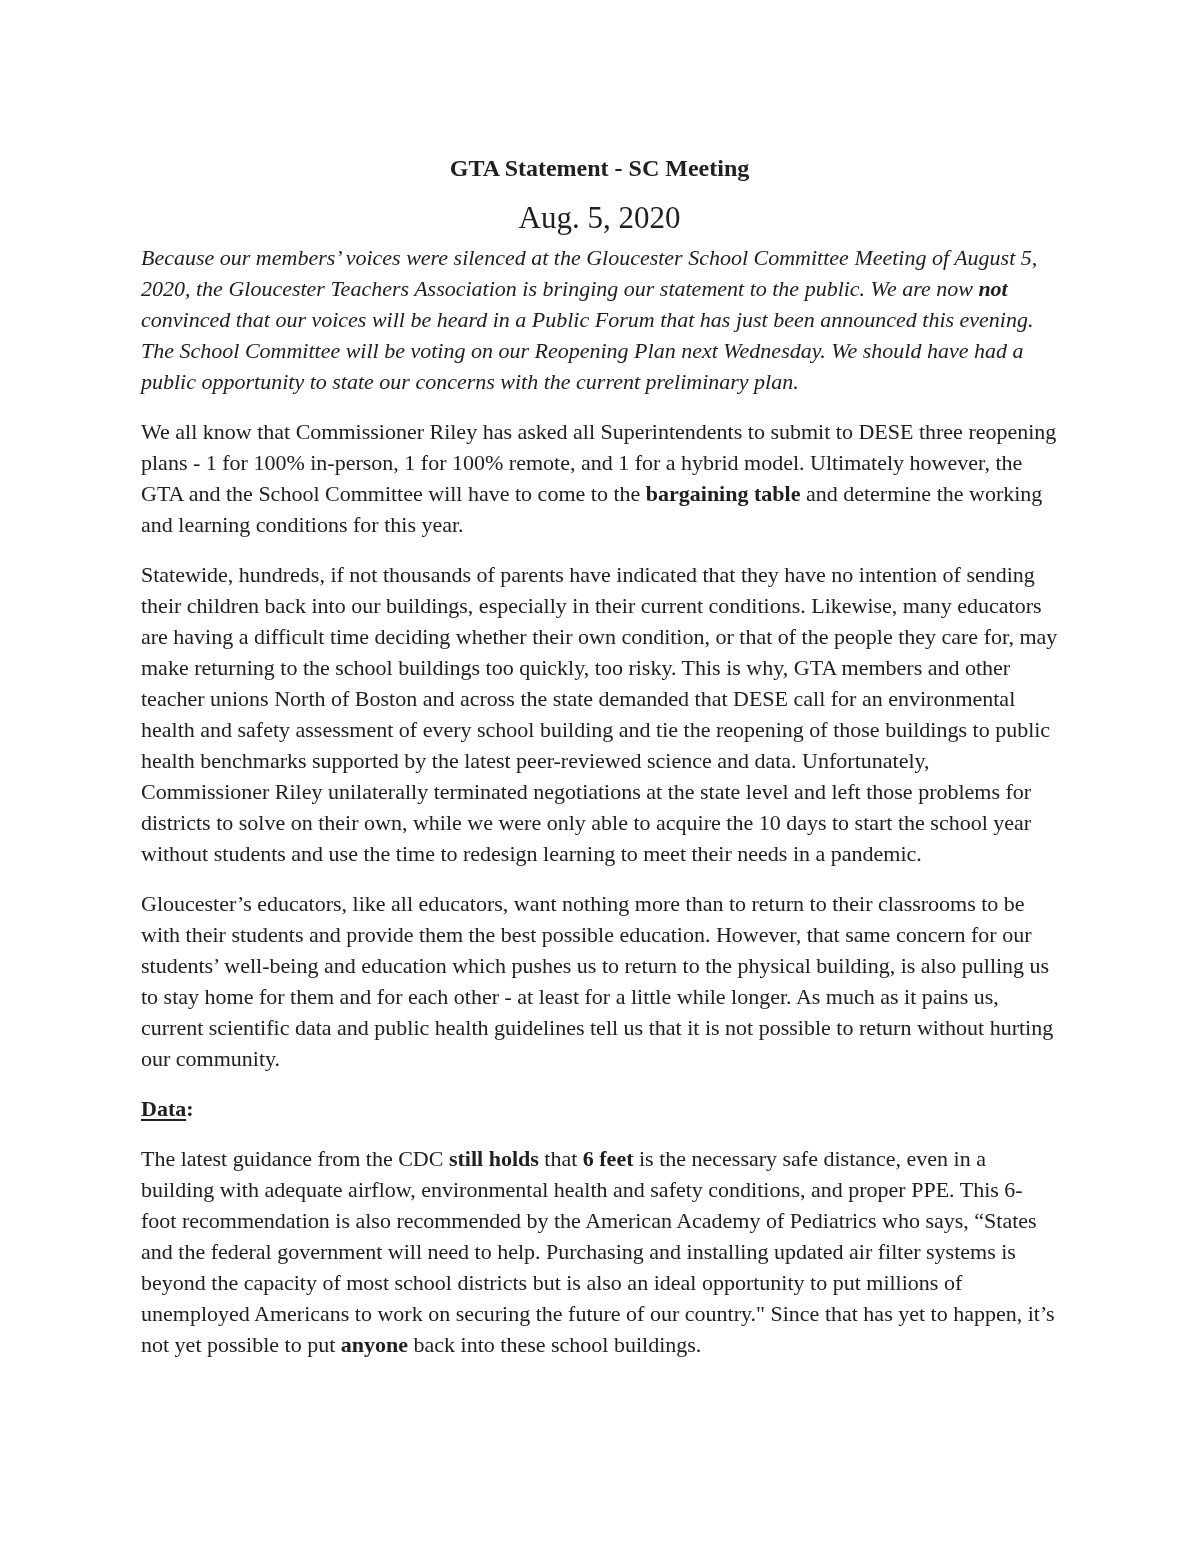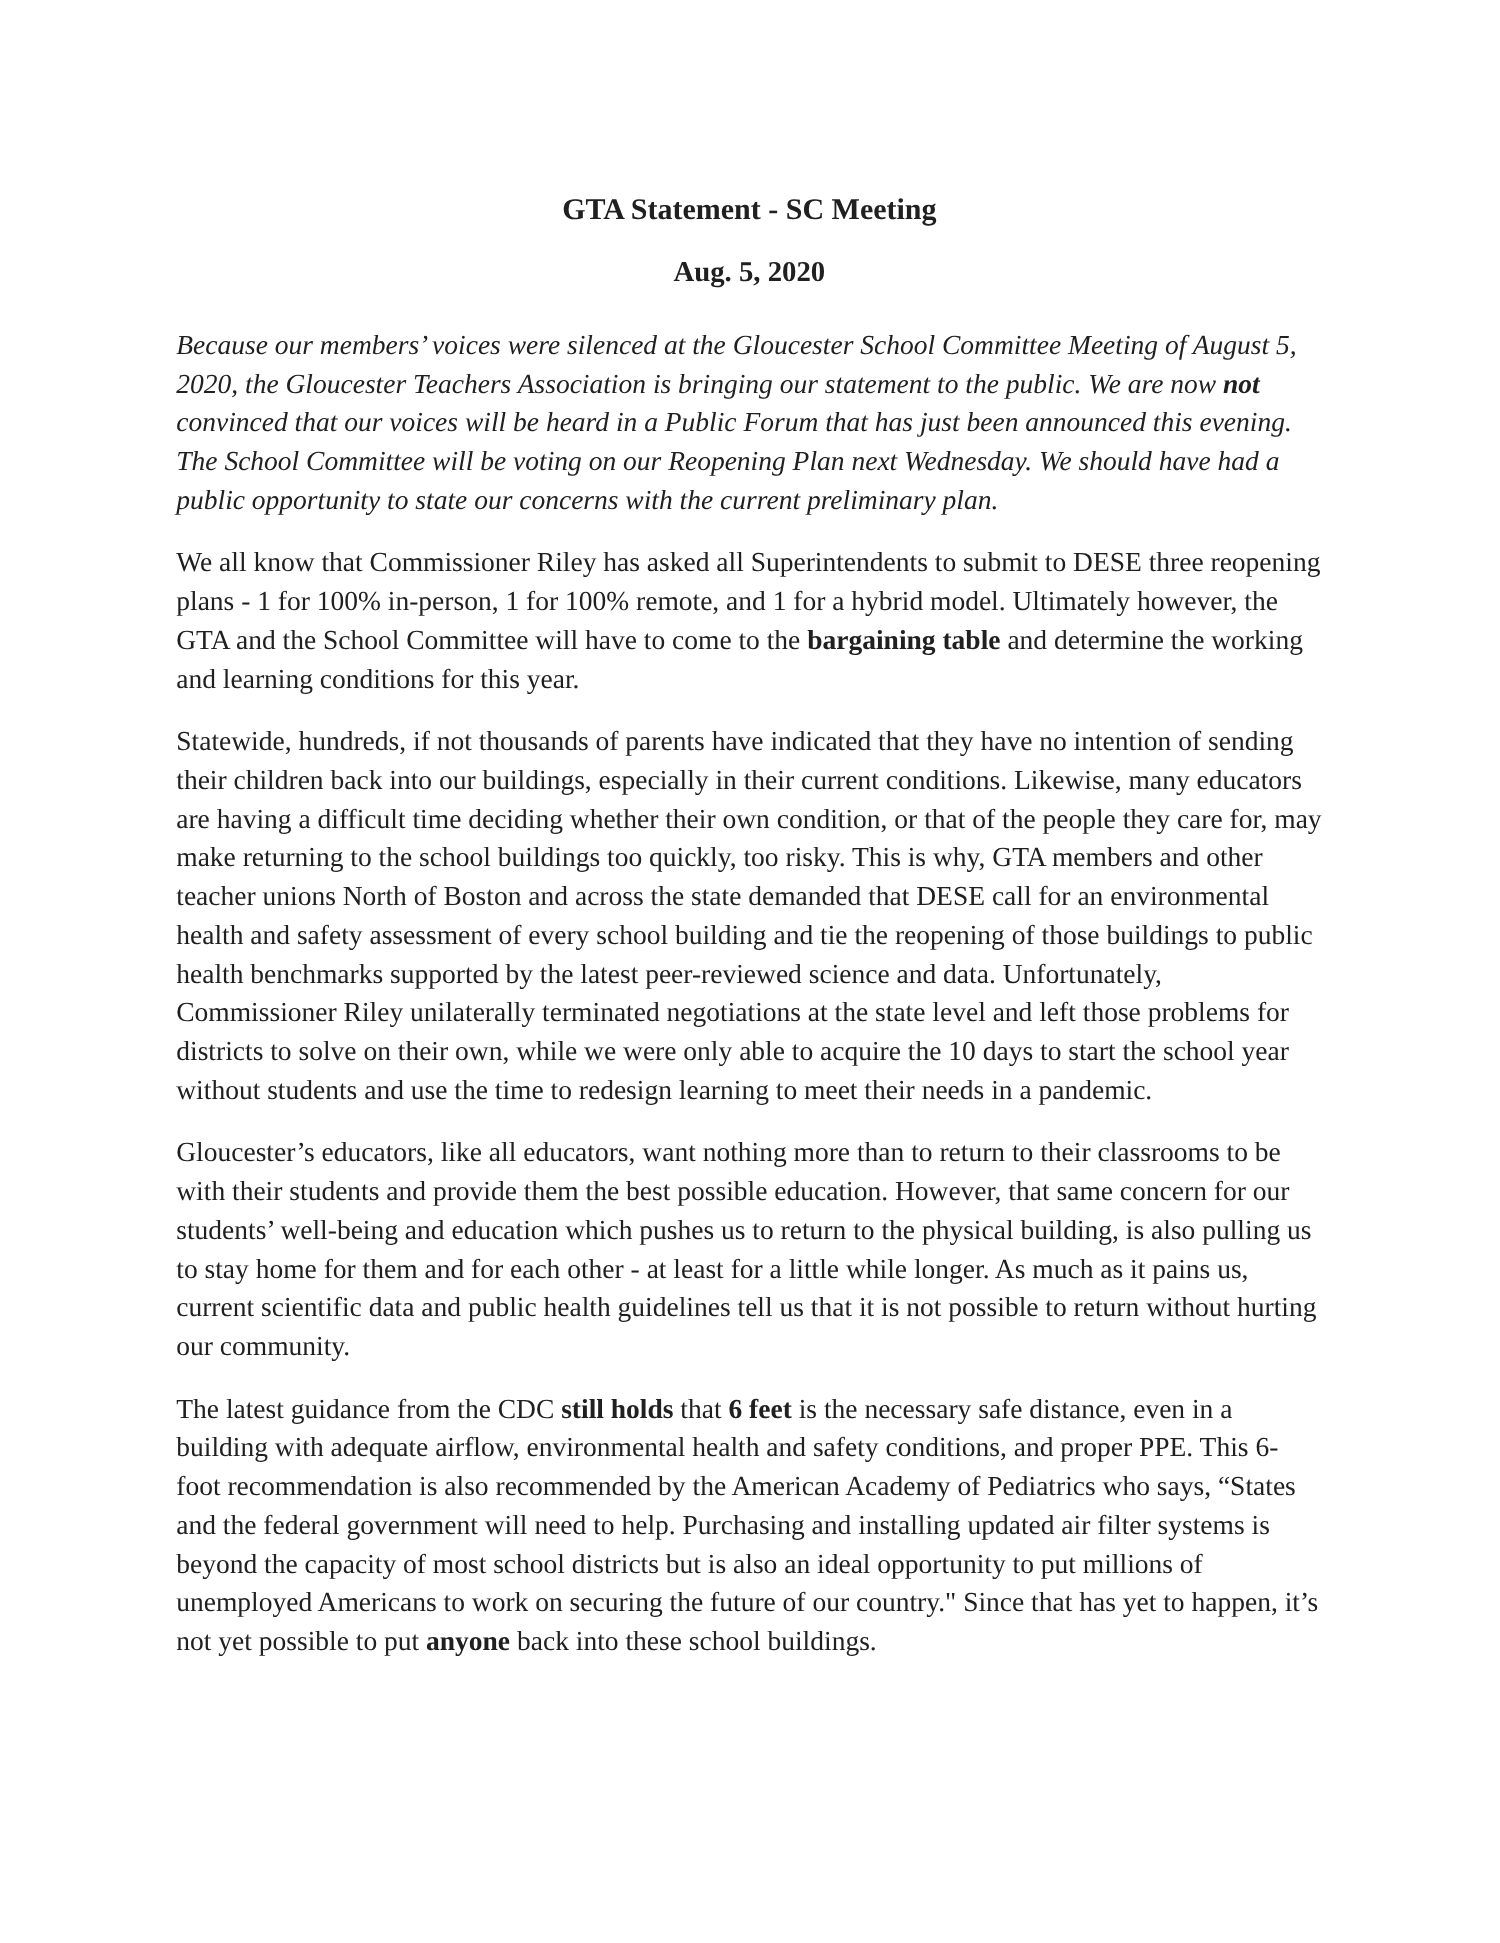--- a/index.html
+++ b/index.html
@@ -21,24 +21,24 @@
     color: #202020;
   }
   .doc-title {
     margin: 0 0 18px 0;
     text-align: center;
     font-size: 24px;
     font-weight: bold;
     line-height: 31px;
   }
   .doc-date {
-    margin: 0 0 27px 0;
+    margin: 0 0 9px 0;
     text-align: center;
-    font-size: 23px;
-    font-weight: bold;
+    font-size: 31px;
+    font-weight: normal;
     line-height: 31px;
   }
   .para {
     margin: 6px 0 19px 0;
     text-align: left;
   }
   .it { font-style: italic; }
   .b  { font-weight: bold; }
   .u  { text-decoration: underline; text-underline-offset: 3px; }
 </style>
@@ -53,16 +53,17 @@
 
   <p class="para it"><span>Because our members’ voices were silenced at the Gloucester School Committee Meeting of August 5, 2020, the Gloucester Teachers Association is bringing our statement to the public. We are now </span><span class="b">not</span><span> convinced that our voices will be heard in a Public Forum that has just been announced this evening. The School Committee will be voting on our Reopening Plan next Wednesday. We should have had a public opportunity to state our concerns with the current preliminary plan.</span></p>
 
 
   <p class="para"><span>We all know that Commissioner Riley has asked all Superintendents to submit to DESE three reopening plans - 1 for 100% in-person, 1 for 100% remote, and 1 for a hybrid model. Ultimately however, the GTA and the School Committee will have to come to the </span><span class="b">bargaining table</span><span> and determine the working and learning conditions for this year.</span></p>
 
   <p class="para"><span>Statewide, hundreds, if not thousands of parents have indicated that they have no intention of sending their children back into our buildings, especially in their current conditions. Likewise, many educators are having a difficult time deciding whether their own condition, or that of the people they care for, may make returning to the school buildings too quickly, too risky. This is why, GTA members and other teacher unions North of Boston and across the state demanded that DESE call for an environmental health and safety assessment of every school building and tie the reopening of those buildings to public health benchmarks supported by the latest peer-reviewed science and data. Unfortunately, Commissioner Riley unilaterally terminated negotiations at the state level and left those problems for districts to solve on their own, while we were only able to acquire the 10 days to start the school year without students and use the time to redesign learning to meet their needs in a pandemic.</span></p>
 
   <p class="para"><span>Gloucester’s educators, like all educators, want nothing more than to return to their classrooms to be with their students and provide them the best possible education. However, that same concern for our students’ well-being and education which pushes us to return to the physical building, is also pulling us to stay home for them and for each other - at least for a little while longer. As much as it pains us, current scientific data and public health guidelines tell us that it is not possible to return without hurting our community.</span></p>
 
+  <p class="para"><span class="b u">Data</span><span class="b">:</span></p>
 
   <p class="para"><span>The latest guidance from the CDC </span><span class="b">still holds</span><span> that </span><span class="b">6 feet</span><span> is the necessary safe distance, even in a building with adequate airflow, environmental health and safety conditions, and proper PPE. This 6-foot recommendation is also recommended by the American Academy of Pediatrics who says, “States and the federal government will need to help. Purchasing and installing updated air filter systems is beyond the capacity of most school districts but is also an ideal opportunity to put millions of unemployed Americans to work on securing the future of our country." Since that has yet to happen, it’s not yet possible to put </span><span class="b">anyone</span><span> back into these school buildings.</span></p>
 
 </div>
 
 </body></html>

